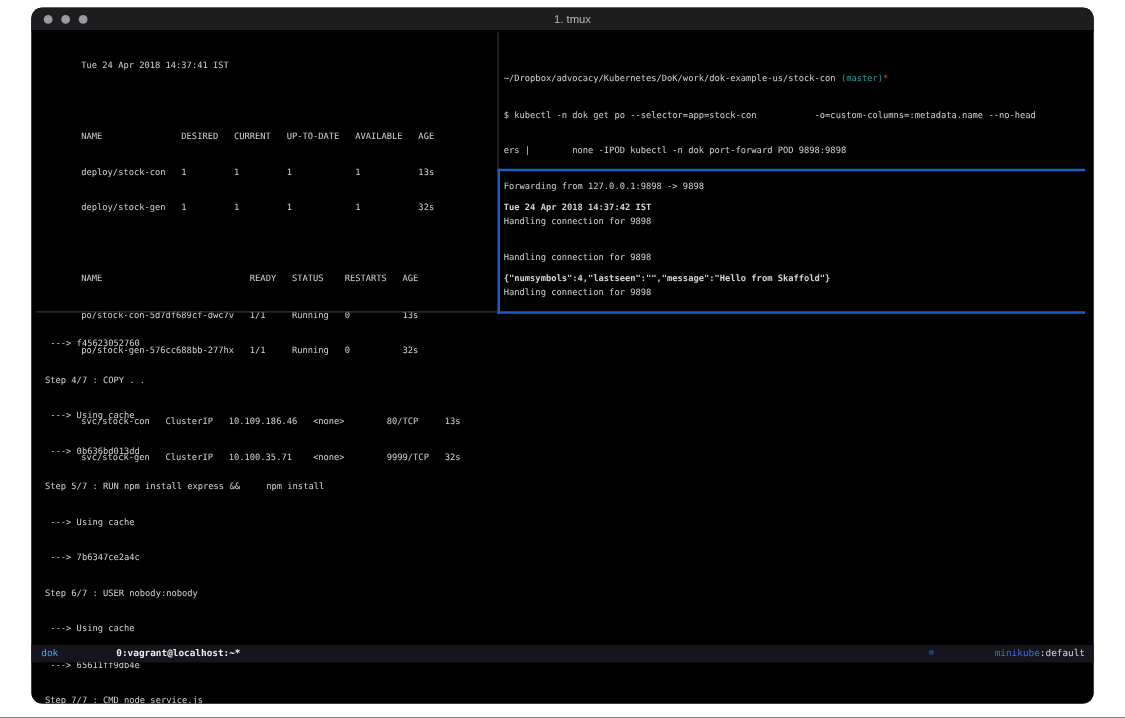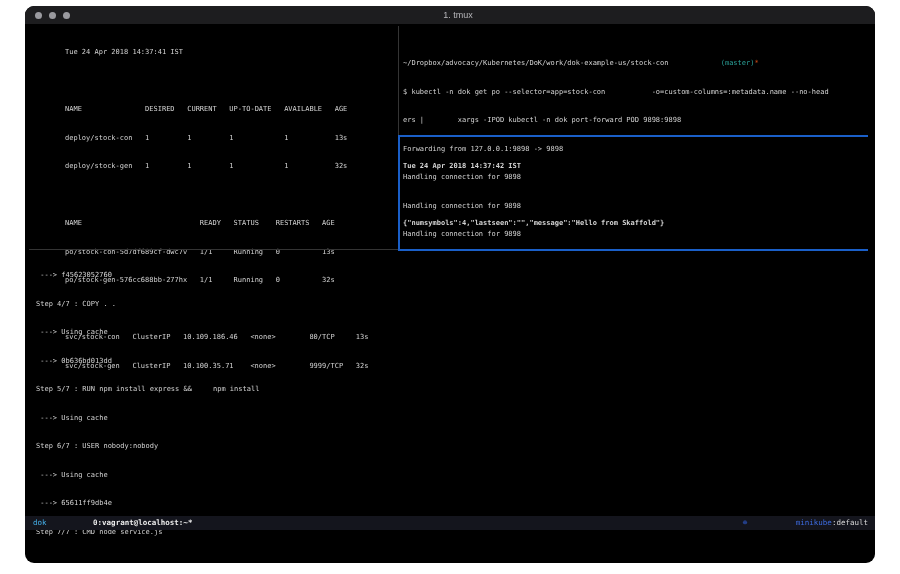--- a/index.html
+++ b/index.html
@@ -29,21 +29,21 @@
   .line { height:9.5px; }
   .blank { height:9.5px; }
   .cell { display:inline-block; }
   
   .dc0{width:19ch}.dc1{width:10ch}.dc2{width:10ch}.dc3{width:13ch}.dc4{width:12ch}
   
   .pc0{width:32ch}.pc1{width:8ch}.pc2{width:10ch}.pc3{width:11ch}
   
   .sc0{width:16ch}.sc1{width:12ch}.sc2{width:16ch}.sc3{width:14ch}.sc4{width:11ch}
 
-  .teal { color:#2aa198;margin-left:48px; }
+  .teal { color:#2aa198; }
   .red-star { color:#cb4b16; }
 
   .border { position:absolute; }
   .b-gray { background:#343434; }
   .b-blue { background:#1a5fc8; }
 
   .statusbar {
     position:absolute; left:0; top:510px; width:850px; height:14px;
     background:#14151d; font-size:7.5px; line-height:14px; white-space:pre;
     color:#e4e4e4;
@@ -81,40 +81,41 @@
     <div class="line"><span class="cell pc0">po/stock-con-5d7df689cf-dwc7v</span><span class="cell pc1">1/1</span><span class="cell pc2">Running</span><span class="cell pc3">0</span><span class="cell">13s</span></div>
     <div class="line"><span class="cell pc0">po/stock-gen-576cc688bb-277hx</span><span class="cell pc1">1/1</span><span class="cell pc2">Running</span><span class="cell pc3">0</span><span class="cell">32s</span></div>
     <div class="blank"></div>
     <div class="line"><span class="cell sc0">svc/stock-con</span><span class="cell sc1">ClusterIP</span><span class="cell sc2">10.109.186.46</span><span class="cell sc3">&lt;none&gt;</span><span class="cell sc4">80/TCP</span><span class="cell">13s</span></div>
     <div class="line"><span class="cell sc0">svc/stock-gen</span><span class="cell sc1">ClusterIP</span><span class="cell sc2">10.100.35.71</span><span class="cell sc3">&lt;none&gt;</span><span class="cell sc4">9999/TCP</span><span class="cell">32s</span></div>
   </div>
 
   <div class="pane" style="left:378px; top:34px; width:465px;">
     <div class="line"><span>~/Dropbox/advocacy/Kubernetes/DoK/work/dok-example-us/stock-con </span><span class="teal">(master)</span><span class="red-star">*</span></div>
     <div class="line">$ kubectl -n dok get po --selector=app=stock-con           -o=custom-columns=:metadata.name --no-head</div>
-    <div class="line">ers |        xargs -IPOD kubectl -n dok port-forward POD 9898:9898</div>
+    <div class="line">ers |        none -IPOD kubectl -n dok port-forward POD 9898:9898</div>
     <div class="line">Forwarding from 127.0.0.1:9898 -&gt; 9898</div>
     <div class="line">Handling connection for 9898</div>
     <div class="line">Handling connection for 9898</div>
     <div class="line">Handling connection for 9898</div>
   </div>
 
   <div class="pane" style="left:378px; top:137px; width:465px;font-weight:bold;">
     <div class="line">Tue 24 Apr 2018 14:37:42 IST</div>
     <div class="blank"></div>
     <div class="line">{"numsymbols":4,"lastseen":"","message":"Hello from Skaffold"}</div>
   </div>
 
   <div class="pane" style="left:11px; top:246px; width:832px;">
     <div class="line"> ---&gt; f45623052760</div>
     <div class="line">Step 4/7 : COPY . .</div>
     <div class="line"> ---&gt; Using cache</div>
     <div class="line"> ---&gt; 0b636bd013dd</div>
     <div class="line">Step 5/7 : RUN npm install express &amp;&amp;     npm install</div>
     <div class="line"> ---&gt; Using cache</div>
+    <div class="line"> ---&gt; 7b6347ce2a4c</div>
     <div class="line">Step 6/7 : USER nobody:nobody</div>
     <div class="line"> ---&gt; Using cache</div>
     <div class="line"> ---&gt; 65611ff9db4e</div>
     <div class="line">Step 7/7 : CMD node service.js</div>
     
     
     
     
     
     

